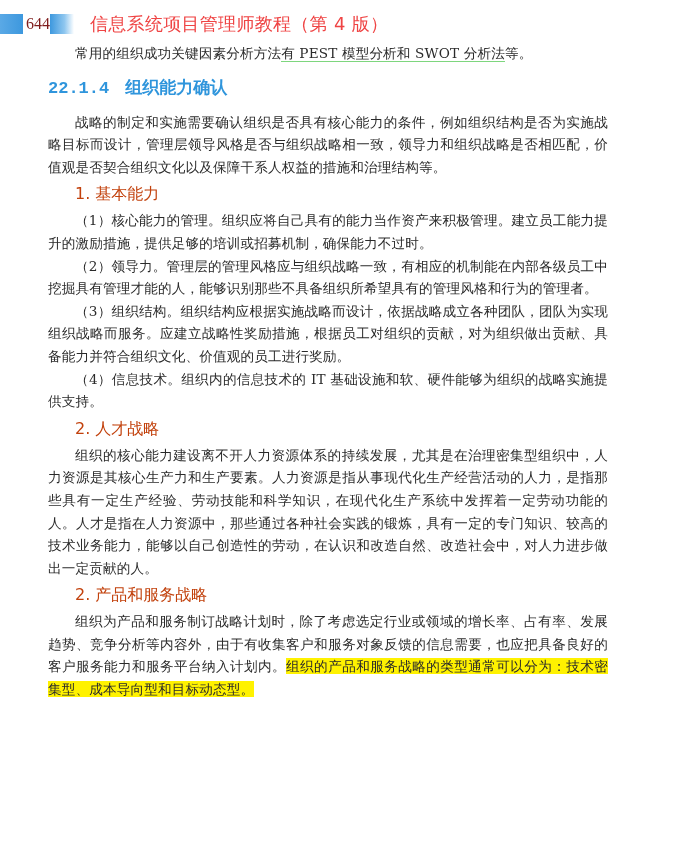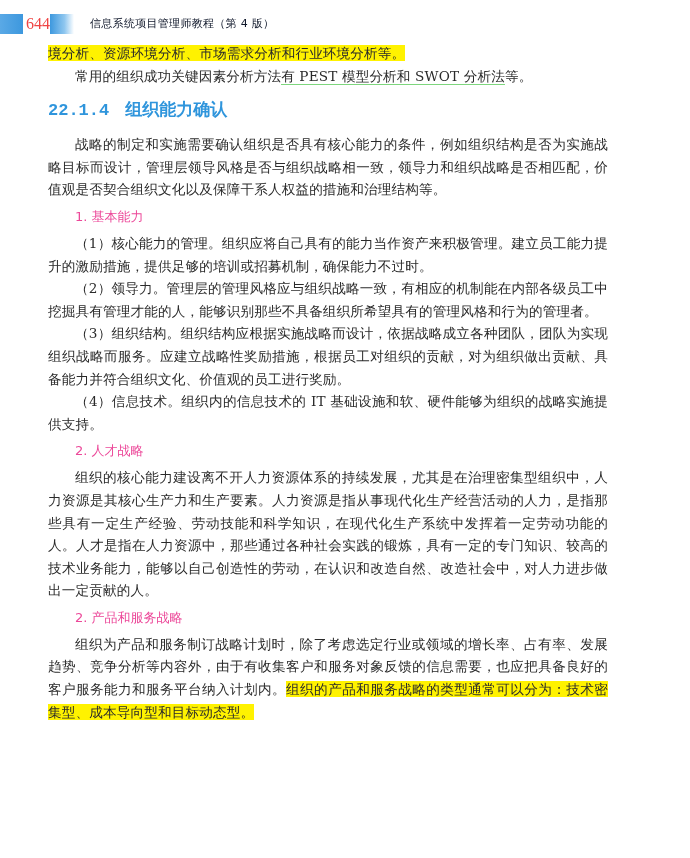--- a/index.html
+++ b/index.html
@@ -26,35 +26,35 @@
       left: 0; top: 14px;
       width: 23px; height: 20px;
       background: linear-gradient(90deg, #5aa9e6 0%, #3d98de 100%);
     }
     .hdr-page {
       position: absolute;
       left: 26px; top: 14px;
       font-family: "Liberation Serif", serif;
       font-size: 16px;
       line-height: 20px;
-      color: #ef4444;
+      color: #7f1d1d;
     }
     .hdr-bar-right {
       position: absolute;
       left: 50px; top: 14px;
       width: 24px; height: 20px;
       background: linear-gradient(90deg, #3d98de 0%, #8ec6ef 60%, #ffffff 100%);
     }
     .hdr-title {
       position: absolute;
       left: 90px; top: 15px;
       font-family: "DejaVu Sans", sans-serif;
-      font-size: 11px;
+      font-size: 18px;
       line-height: 18px;
-      color: #0f172a;
+      color: #ef4444;
       letter-spacing: 0.3px;
     }
     .content {
       position: absolute;
       left: 48px;
       top: 42px;
       width: 560px;
     }
     .p {
       font-size: 13.6px;
@@ -79,38 +79,37 @@
       font-size: 17px;
       line-height: 24px;
       margin: 10px 0 10px 0;
     }
     .sec-title .num {
       font-family: Liberation Mono, monospace;
       margin-right: 16px;
     }
     .sub-title {
       font-family: "DejaVu Sans", sans-serif;
-      color: #ec4899;
-      font-size: 13px;
+      color: #c2410c;
+      font-size: 16px;
       line-height: 20px;
       margin: 6px 0 5px 27px;
     }
   </style>
 </head>
 <body>
 
 <div class="header">
   <div class="hdr-bar-left"></div>
   <div class="hdr-page">644</div>
   <div class="hdr-bar-right"></div>
   <div class="hdr-title">信息系统项目管理师教程（第 4 版）</div>
 </div>
 
 <div class="content">
-  <p class="p"><span class="hl">境分析、资源环境分析、市场需求分析和行业环境分析等。</span></p>
 
 
   <p class="p indent"><span>常用的组织成功关键因素分析方法</span><span class="uline">有 PEST 模型分析和 SWOT 分析法</span><span>等。</span></p>
 
   <div class="sec-title"><span class="num">22.1.4</span><span>组织能力确认</span></div>
 
   <p class="p indent">战略的制定和实施需要确认组织是否具有核心能力的条件，例如组织结构是否为实施战略目标而设计，管理层领导风格是否与组织战略相一致，领导力和组织战略是否相匹配，价值观是否契合组织文化以及保障干系人权益的措施和治理结构等。</p>
 
   <div class="sub-title">1. 基本能力</div>
   <p class="p indent">（1）核心能力的管理。组织应将自己具有的能力当作资产来积极管理。建立员工能力提升的激励措施，提供足够的培训或招募机制，确保能力不过时。</p>

